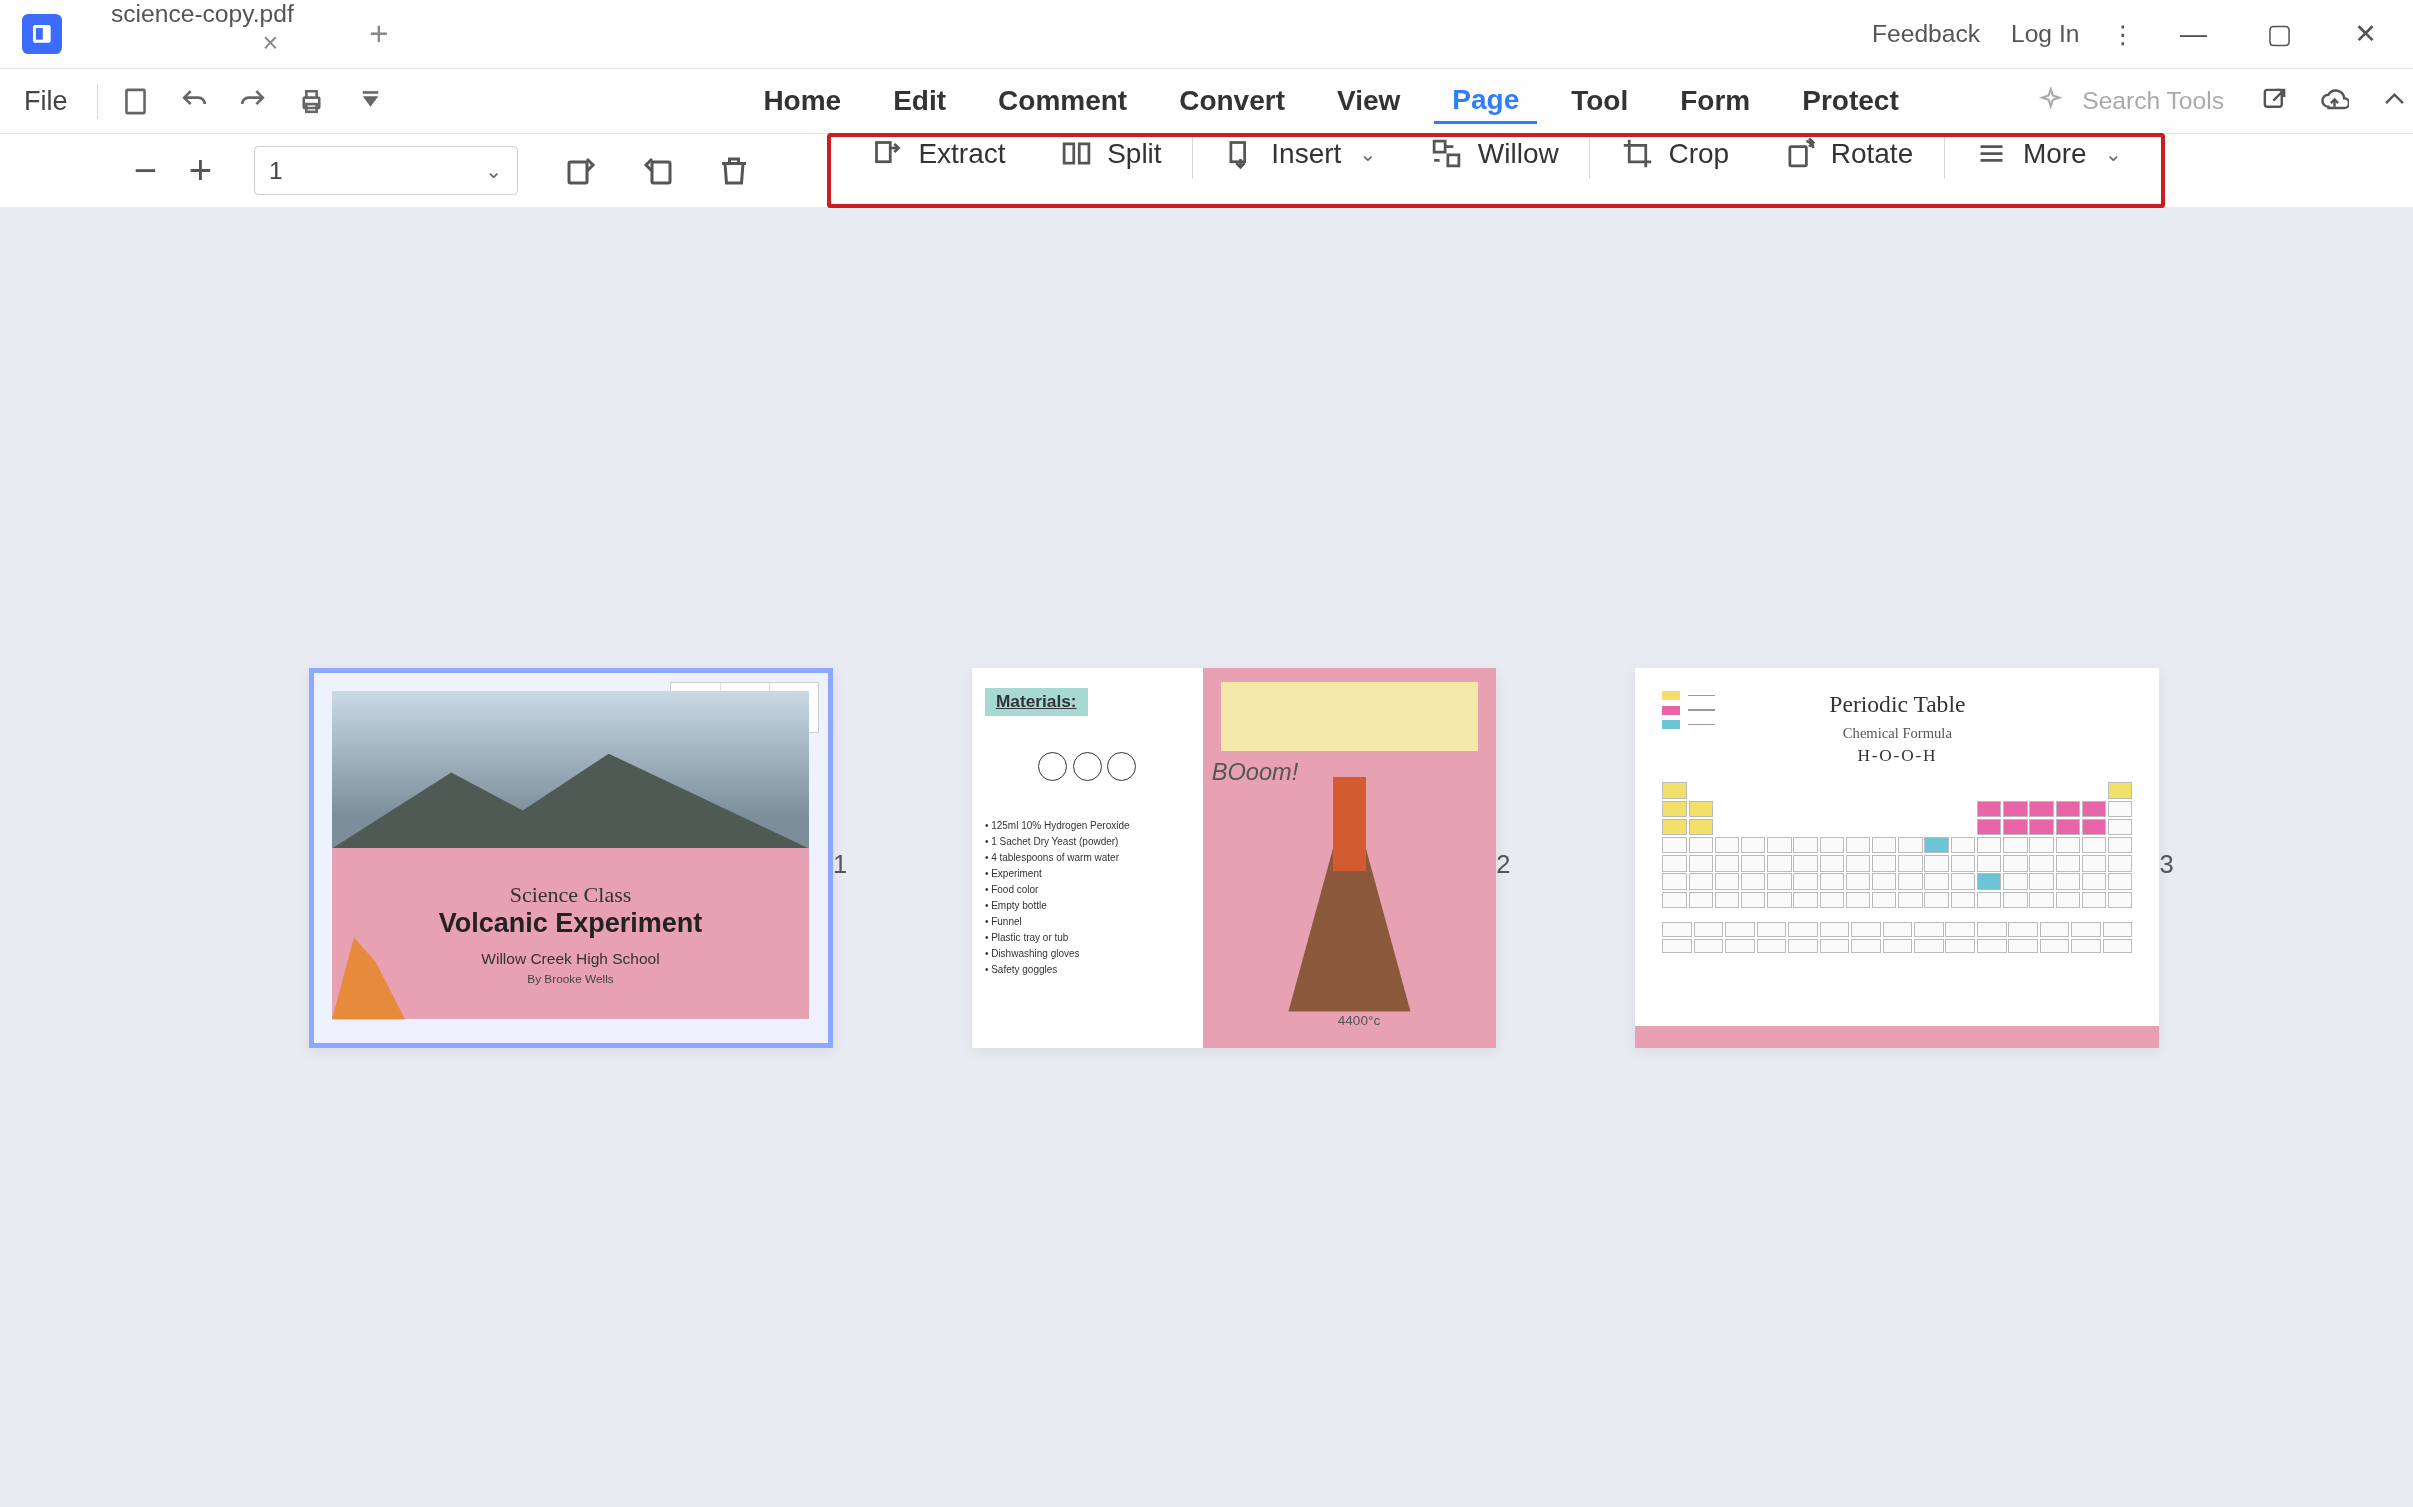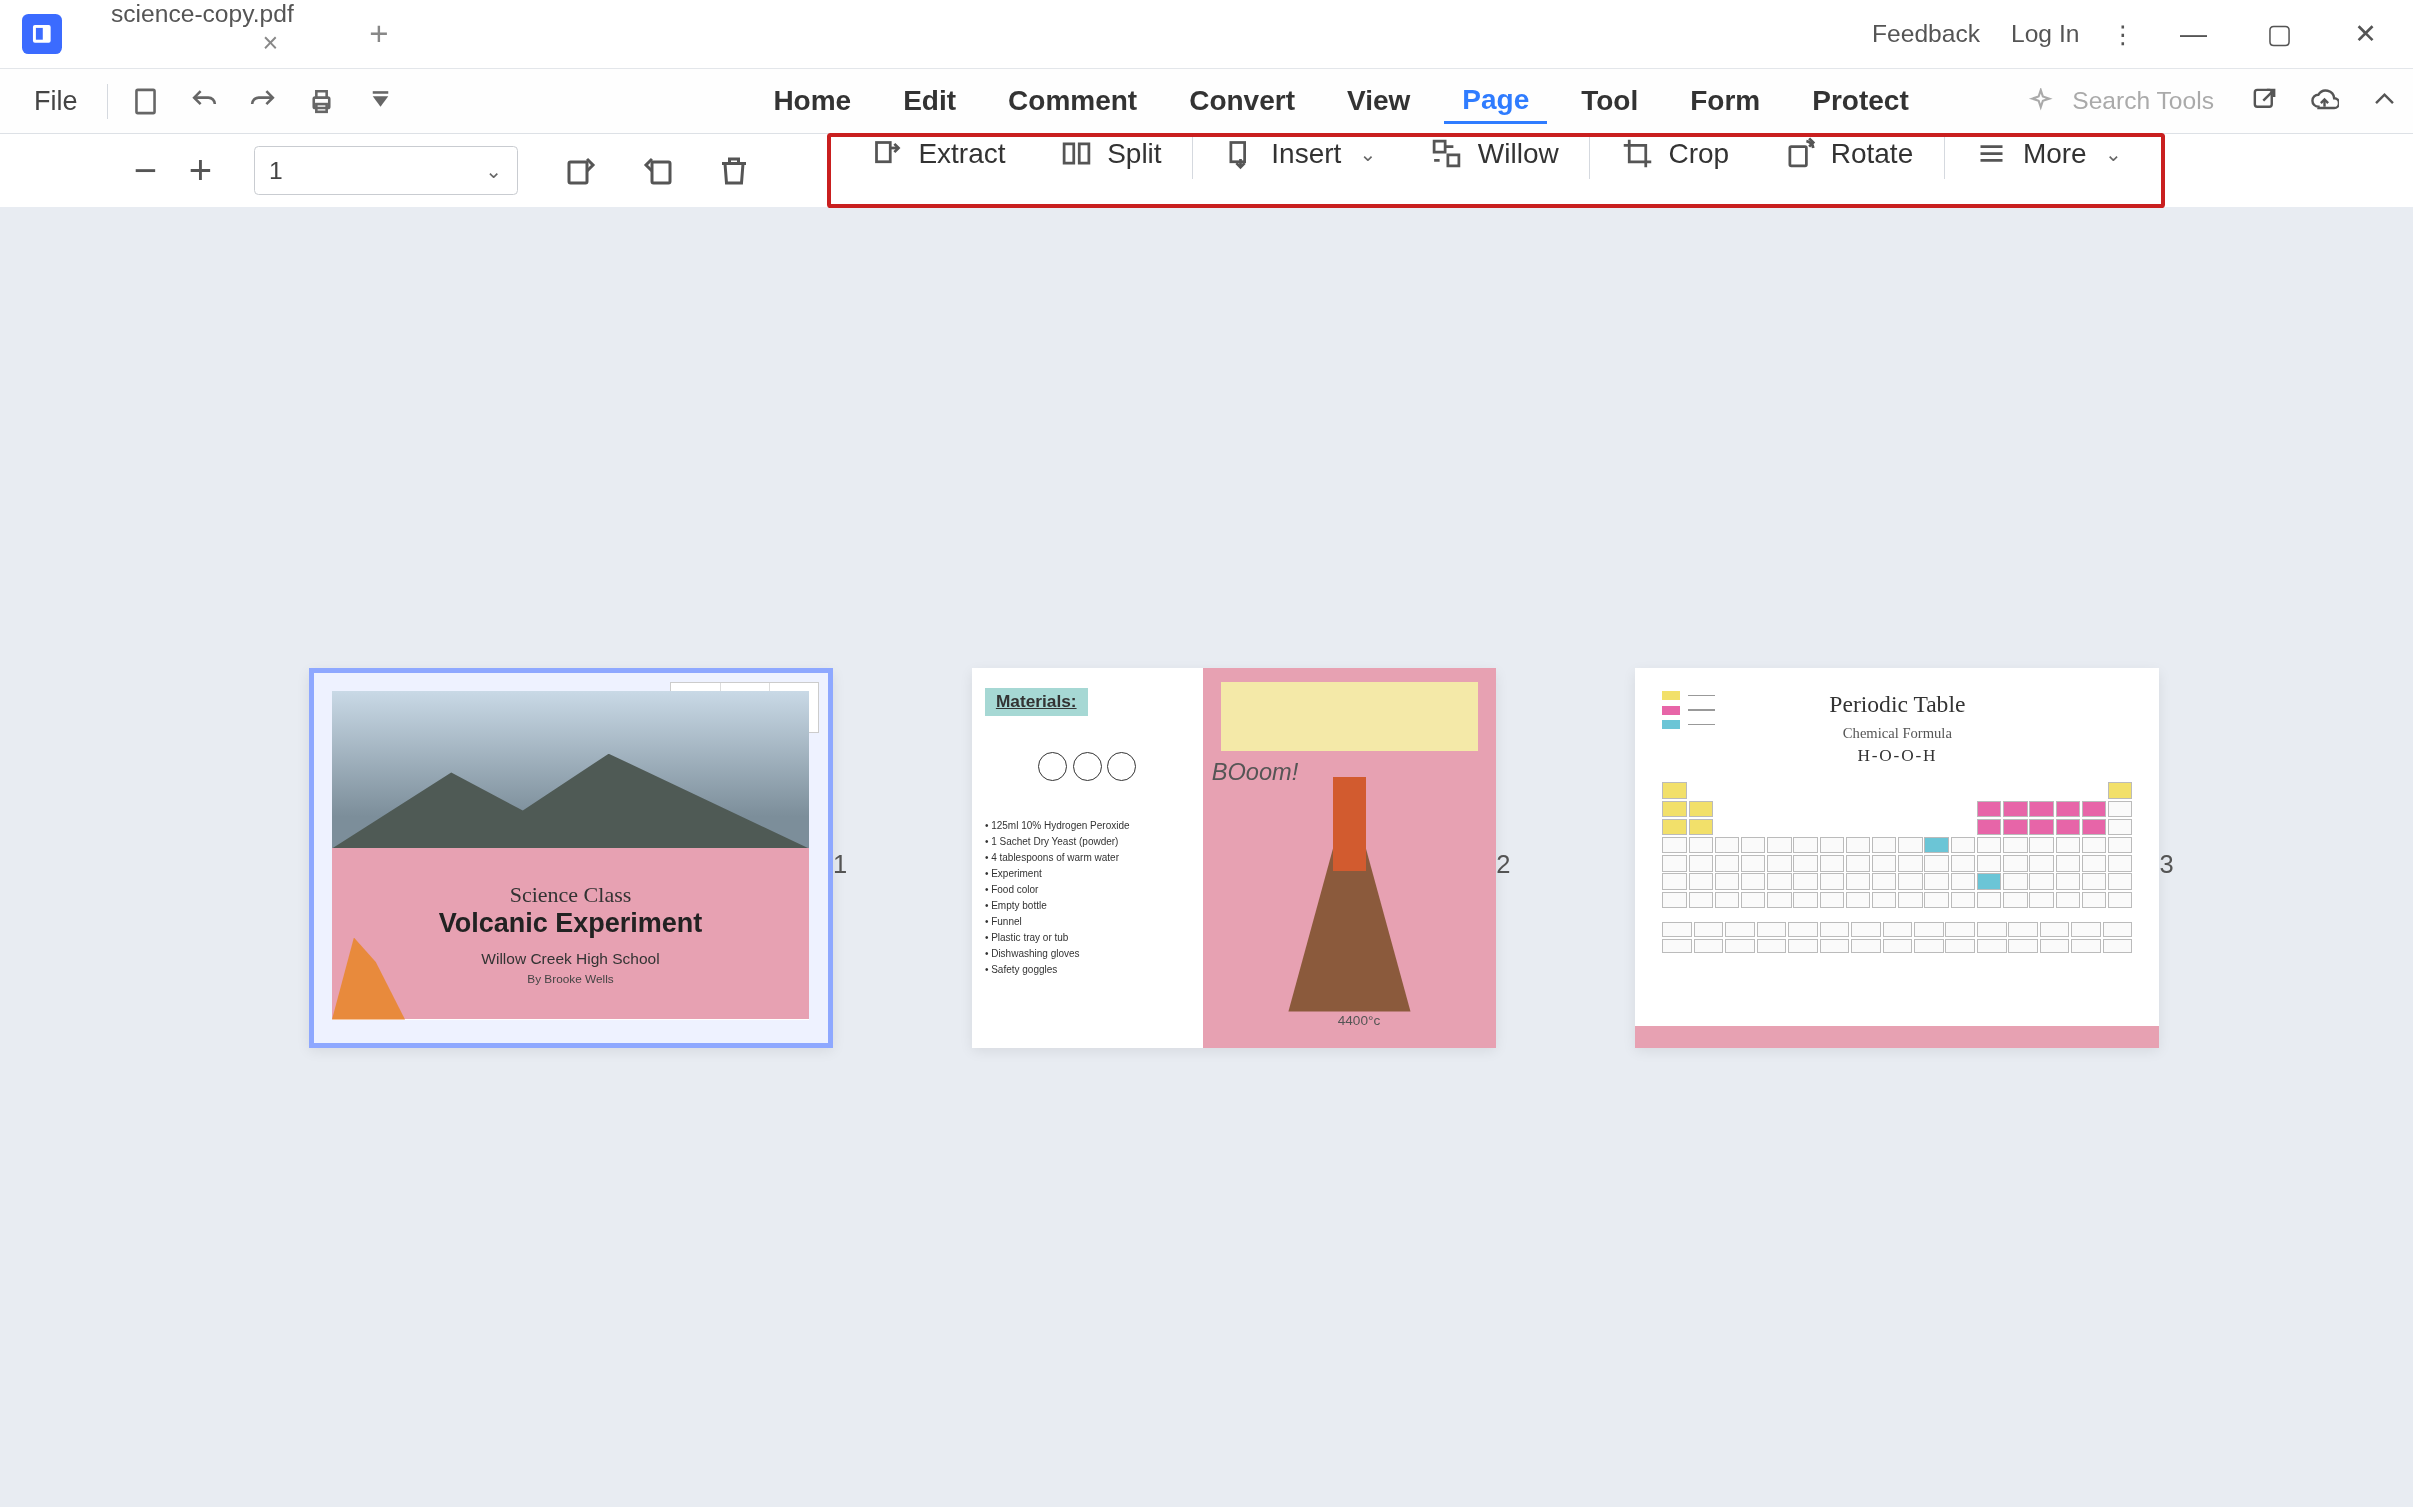--- a/index.html
+++ b/index.html
@@ -56,41 +56,41 @@
 }
 .tb-link { font-size: 24.6px; color: #555; cursor: pointer; }
 .win-ctl { width: 55px; text-align: center; font-size: 27px; color: #555; cursor: pointer; }
 
 .menubar {
   height: 65px;
   background: #fefefe;
   display: flex;
   align-items: center;
   border-bottom: 0.9px solid #dde1e6;
-  padding: 0 14px;
+  padding: 0 4px;
 }
 .file-btn { font-size: 27px; color: #444; padding: 0 20px; cursor: pointer; }
 .vsep { width: 0.9px; height: 35px; background: #d5d9df; margin: 0 9px; }
 .mb-icon { width: 44px; height: 44px; display: flex; align-items: center; justify-content: center; color: #666; cursor: pointer; margin: 0 7.3px;}
 .mb-icon svg { width: 31px; height: 31px; }
 .menu-spacer { flex: 1; }
 .menu-items { display: flex; gap: 16px; align-items: center; margin-left: 346px;}
 .menu-item {
   font-size: 28px;
   color: #333;
   font-weight: 600;
   padding: 5.5px 18px;
   cursor: pointer;
 }
 .menu-item.active {
   color: #2f7cff;
   border-bottom: 3.6px solid #2f7cff;
 }
 .search-tools {
-  display: flex; align-items: center; gap: 19px;
+  display: flex; align-items: flex-start; gap: 19px;
   color: #aaa; font-size: 24.6px;
   margin-left: 27px;
 }
 .mb-right-icons { display: flex; gap: 31px; margin-left: 36px; align-items: center;}
 .mb-ricon { color:#555; cursor:pointer; }
 .mb-ricon svg { width: 29px; height: 29px; }
 
 .toolbar {
   height: 73px;
   background: #fff;

